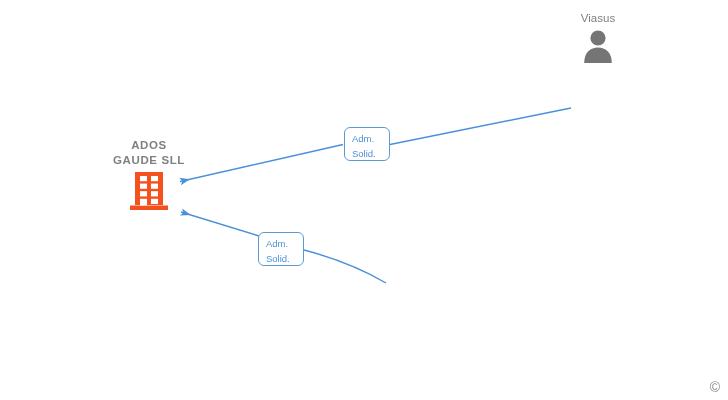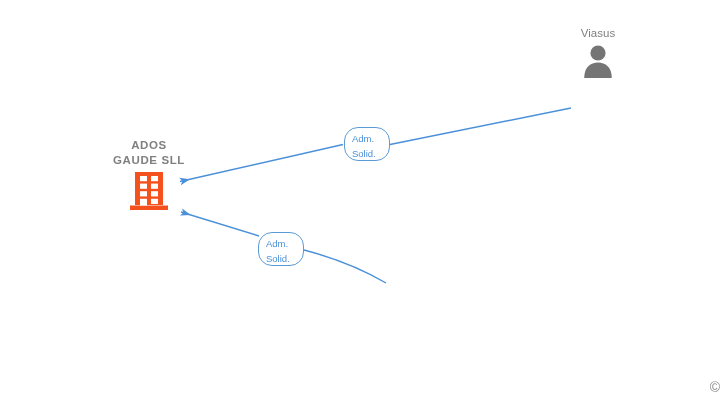--- a/index.html
+++ b/index.html
@@ -49,21 +49,21 @@
     display: block;
   }
   
   .person-node {
     position: absolute;
     width: 150px;
     text-align: center;
   }
   .person-node.top-right {
     left: 523px;
-    top: 26px;
+    top: 11px;
     text-align: center;
   }
   .person-node.bottom {
     left: 348px;
     top: 281px;
   }
   .person-label {
     font-size: 11.5px;
     color: #808080;
     line-height: 15.5px;
@@ -74,21 +74,21 @@
     display: block;
     margin: 2px auto 0 auto;
   }
   .person-node.bottom .person-icon {
     margin-bottom: 3px;
   }
   
   .rel-box {
     position: absolute;
     border: 1.4px solid #5b9bd5;
-    border-radius: 14px;
+    border-radius: 6px;
     background: #ffffff;
     color: #4a90d9;
     font-size: 9.5px;
     line-height: 15px;
     padding: 3px 7px 4px 7px;
     text-align: left;
     box-sizing: border-box;
   }
   .rel-box .rel-line {
     display: block;

